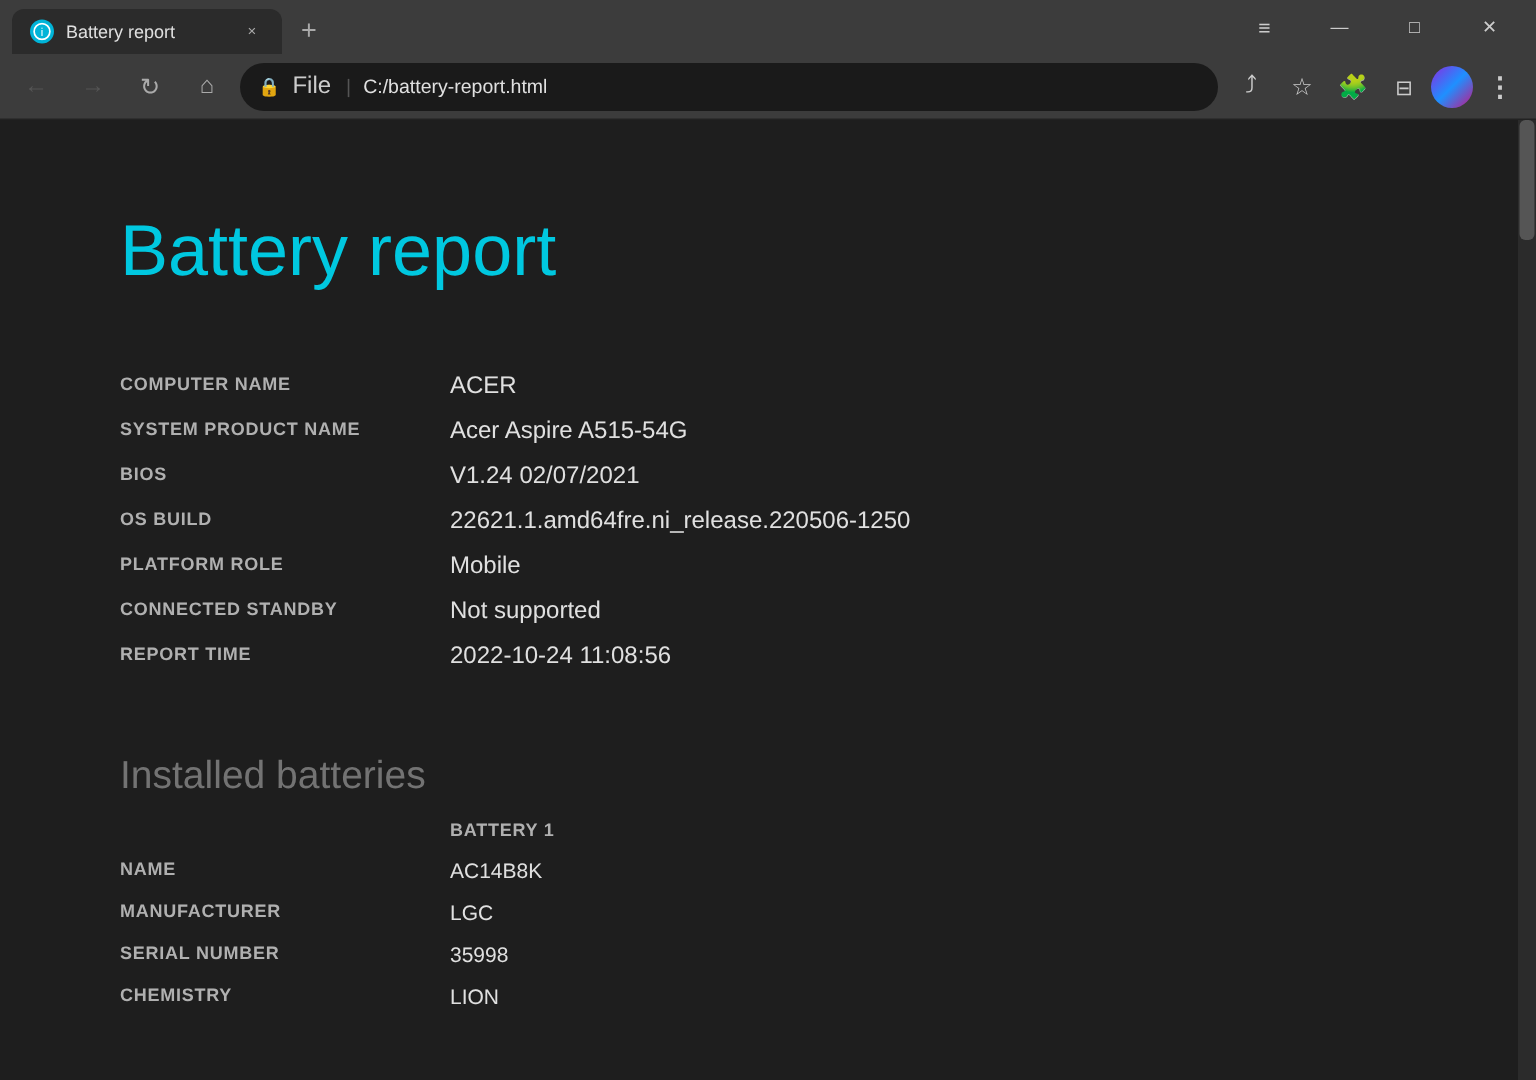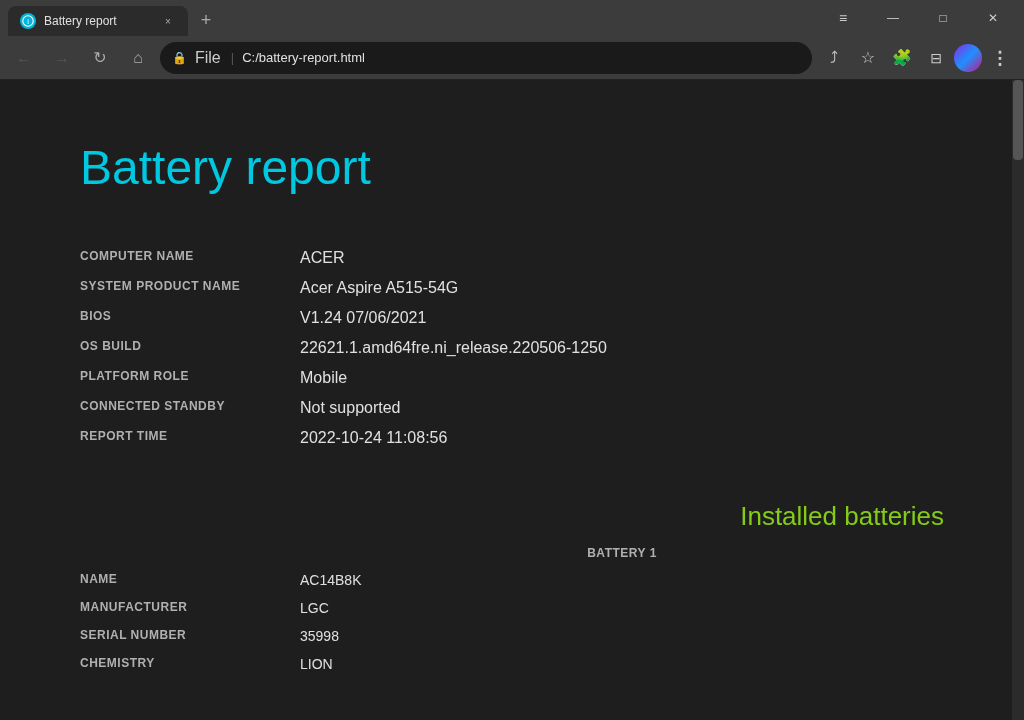--- a/index.html
+++ b/index.html
@@ -220,43 +220,42 @@
     }
 
     .info-table tr td:last-child {
       font-size: 16px;
       color: #e0e0e0;
     }
 
     .section-title {
       font-size: 26px;
       font-weight: 400;
-      color: #84cc16;
+      color: #737373;
       margin-bottom: 8px;
-      text-align: right;
     }
 
     .section-subtitle {
       font-size: 13px;
       color: #888;
       margin-bottom: 32px;
     }
 
     .battery-table {
       width: 100%;
       border-collapse: collapse;
     }
 
     .battery-table th {
       font-size: 12px;
       font-weight: 700;
       color: #b0b0b0;
       text-transform: uppercase;
       letter-spacing: 0.5px;
-      text-align: center;
+      text-align: left;
       padding: 6px 0;
     }
 
     .battery-table th:first-child {
       width: 220px;
     }
 
     .battery-table td {
       padding: 6px 0;
       font-size: 14px;
@@ -332,21 +331,21 @@
           <tr>
       <td>COMPUTER NAME</td>
       <td>ACER</td>
     </tr>
           <tr>
       <td>SYSTEM PRODUCT NAME</td>
       <td>Acer Aspire A515-54G</td>
     </tr>
           <tr>
       <td>BIOS</td>
-      <td>V1.24 07/06/2021</td>
+      <td>V1.24 02/07/2021</td>
     </tr>
           <tr>
       <td>OS BUILD</td>
       <td>22621.1.amd64fre.ni_release.220506-1250</td>
     </tr>
           <tr>
       <td>PLATFORM ROLE</td>
       <td>Mobile</td>
     </tr>
           <tr>

